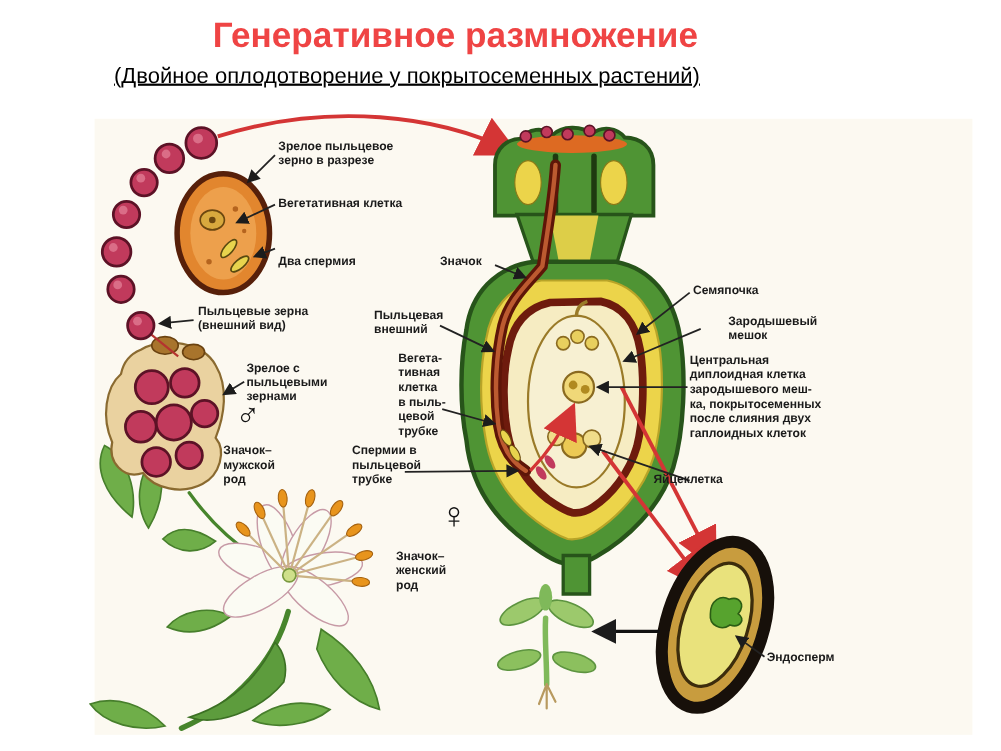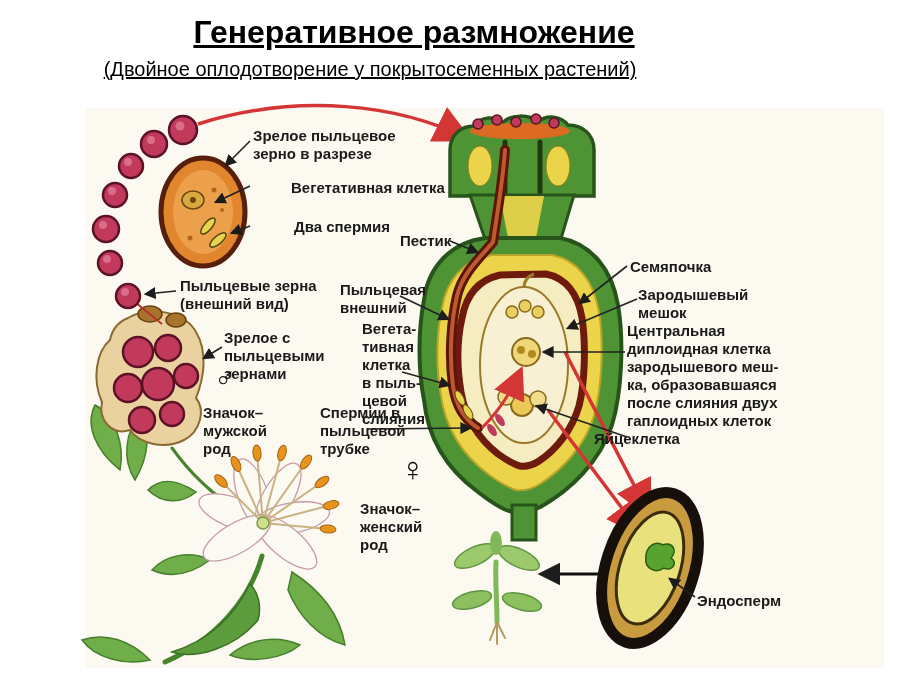--- a/index.html
+++ b/index.html
@@ -1,24 +1,24 @@
 <!DOCTYPE html>
 <html><head>
 <meta charset="utf-8">
 <style>
   html,body{margin:0;padding:0;background:#fff;}
   .page{position:relative;width:910px;height:683px;background:#ffffff;
         font-family:"Liberation Sans",sans-serif;overflow:hidden;}
   .title{position:absolute;top:14px;left:0;width:828px;text-align:center;
-         font-size:32px;font-weight:bold;color:#000000;margin:0;text-decoration:underline;}
+         font-size:32px;font-weight:bold;color:#ef4444;margin:0;}
   .subtitle{position:absolute;top:58px;left:0;width:740px;text-align:center;
          font-size:20px;font-weight:normal;color:#000;margin:0;text-decoration:underline;}
   .diagram{position:absolute;left:0;top:0;width:910px;height:683px;}
   .diagram svg{position:absolute;left:0;top:0;}
-  .lbl{position:absolute;font-size:15px;font-weight:bold;line-height:1.2;
+  .lbl{position:absolute;font-size:11px;font-weight:bold;line-height:1.2;
        color:#1a1a1a;white-space:pre-line;}
   .sym{position:absolute;color:#111;font-weight:bold;}
   .sym.male{left:214px;top:360px;font-size:30px;}
   .sym.female{left:400px;top:450px;font-size:34px;}
 </style>
 </head>
 <body>
 
 <div class="page">
   <h1 class="title">Генеративное размножение</h1>
@@ -225,49 +225,49 @@
         <path d="M627,266 L580,303" marker-end="url(#mB)"></path>
         <path d="M637,299 L568,328" marker-end="url(#mB)"></path>
         <path d="M625,352 L544,352" marker-end="url(#mB)"></path>
         <path d="M627,437 L537,406" marker-end="url(#mB)"></path>
         <path d="M695,597 L670,579" marker-end="url(#mB)"></path>
       </g>
     </svg>
 
     <div class="lbl" style="left:253px;top:127px;">Зрелое пыльцевое
 зерно в разрезе</div>
-    <div class="lbl" style="left:253px;top:179px;margin-left:38px;">Вегетативная клетка</div>
-    <div class="lbl" style="left:253px;top:218px;margin-left:41px;">Два спермия</div>
+    <div class="lbl" style="left:253px;top:179px;">Вегетативная клетка</div>
+    <div class="lbl" style="left:253px;top:232px;">Два спермия</div>
     <div class="lbl" style="left:180px;top:277px;">Пыльцевые зерна
 (внешний вид)</div>
     <div class="lbl" style="left:224px;top:329px;">Зрелое с
 пыльцевыми
 зернами</div>
     <div class="lbl" style="left:203px;top:404px;">Значок–
 мужской
 род</div>
-    <div class="lbl" style="left:400px;top:232px;">Пестик</div>
+    <div class="lbl" style="left:400px;top:232px;">Значок</div>
     <div class="lbl" style="left:340px;top:281px;">Пыльцевая
 внешний</div>
     <div class="lbl" style="left:362px;top:320px;">Вегета-
 тивная
 клетка
 в пыль-
 цевой
-слияния</div>
+трубке</div>
     <div class="lbl" style="left:307px;top:404px;margin-left:13px;">Спермии в
 пыльцевой
 трубке</div>
     <div class="lbl" style="left:630px;top:258px;text-align:center;">Семяпочка</div>
-    <div class="lbl" style="left:638px;top:286px;">Зародышевый
+    <div class="lbl" style="left:662px;top:286px;">Зародышевый
 мешок</div>
     <div class="lbl" style="left:627px;top:322px;">Центральная
 диплоидная клетка
 зародышевого меш-
-ка, образовавшаяся
+ка, покрытосеменных
 после слияния двух
 гаплоидных клеток</div>
     <div class="lbl" style="left:594px;top:430px;">Яйцеклетка</div>
     <div class="lbl" style="left:360px;top:500px;">Значок–
 женский
 род</div>
     <div class="lbl" style="left:697px;top:592px;">Эндосперм</div>
 
     <div class="sym male">♂</div>
     <div class="sym female">♀</div>

